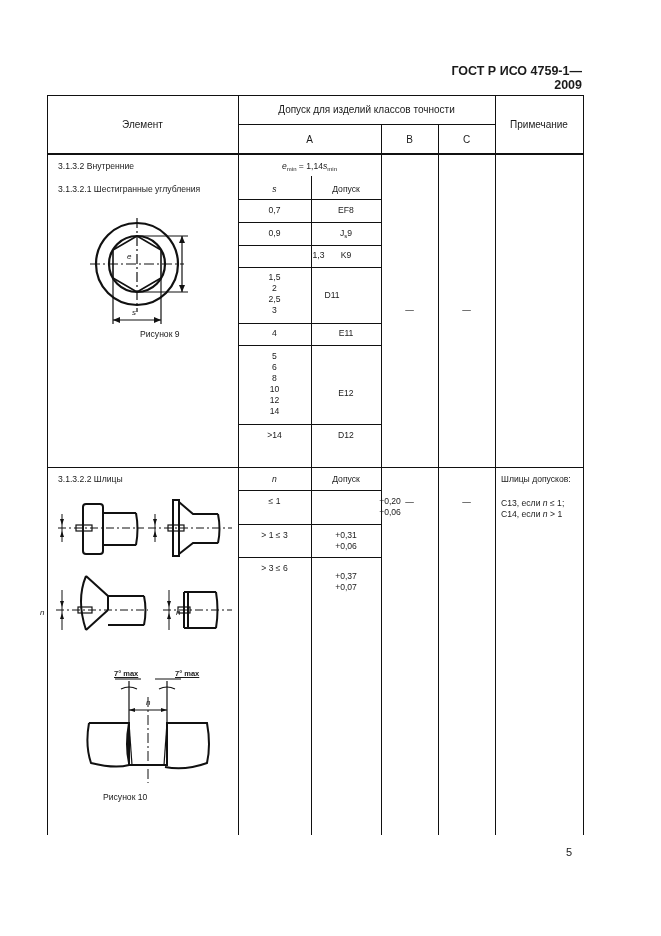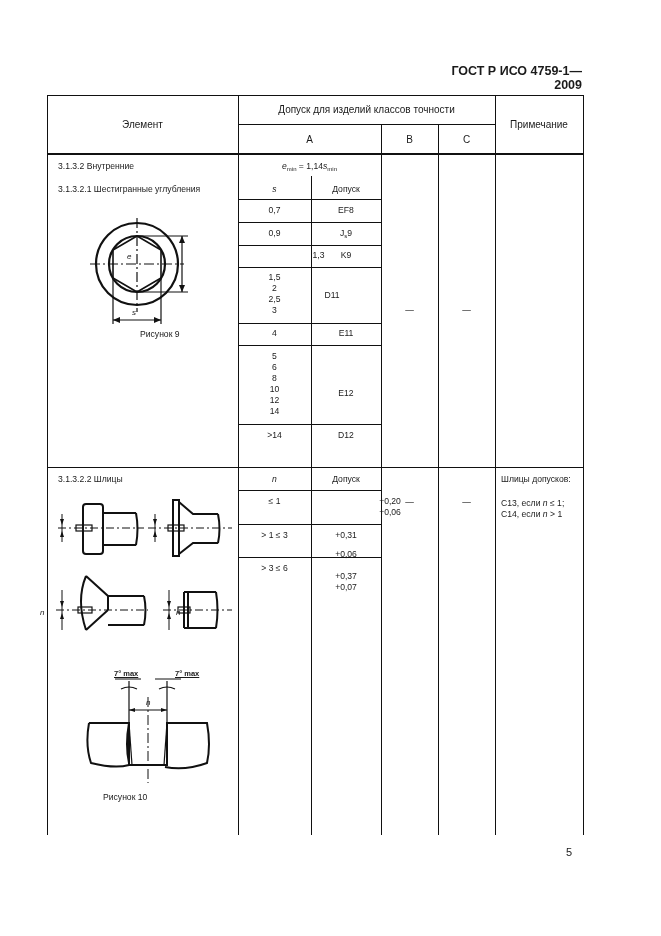--- a/index.html
+++ b/index.html
@@ -137,21 +137,21 @@
 <div class="t" style="left:238px; top:474px; width:73px;"><i class="var">n</i></div>
 <div class="t" style="left:311px; top:474px; width:70px;">Допуск</div>
 
 <div class="t" style="left:238px; top:496px; width:73px;">≤ 1</div>
 <div class="t cell-stack" style="left:311px; top:496px; width:70px;padding-left:44px;">
   <span>+0,20</span>
   <span>+0,06</span>
 </div>
 
 <div class="t" style="left:238px; top:530px; width:73px;">&gt; 1 ≤ 3</div>
-<div class="t cell-stack" style="left:311px; top:530px; width:70px;gap:8px;">
+<div class="t cell-stack" style="left:311px; top:530px; width:70px;">
   <span>+0,31</span>
   <span>+0,06</span>
 </div>
 
 <div class="t" style="left:238px; top:563px; width:73px;">&gt; 3 ≤ 6</div>
 <div class="t cell-stack" style="left:311px; top:563px; width:70px;margin-top:8px;">
   <span>+0,37</span>
   <span>+0,07</span>
 </div>
 

